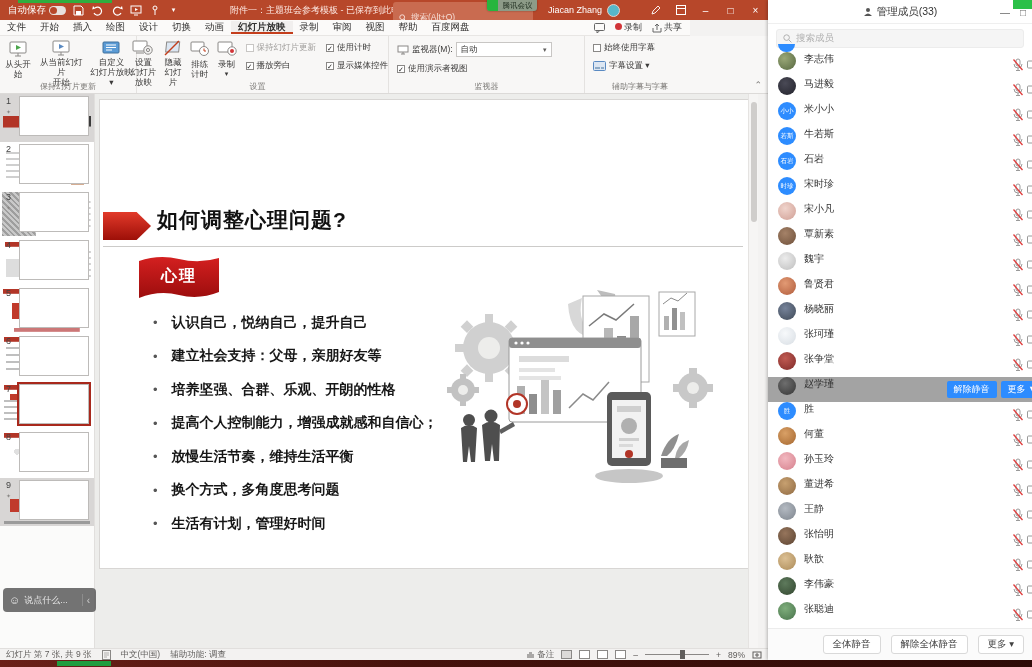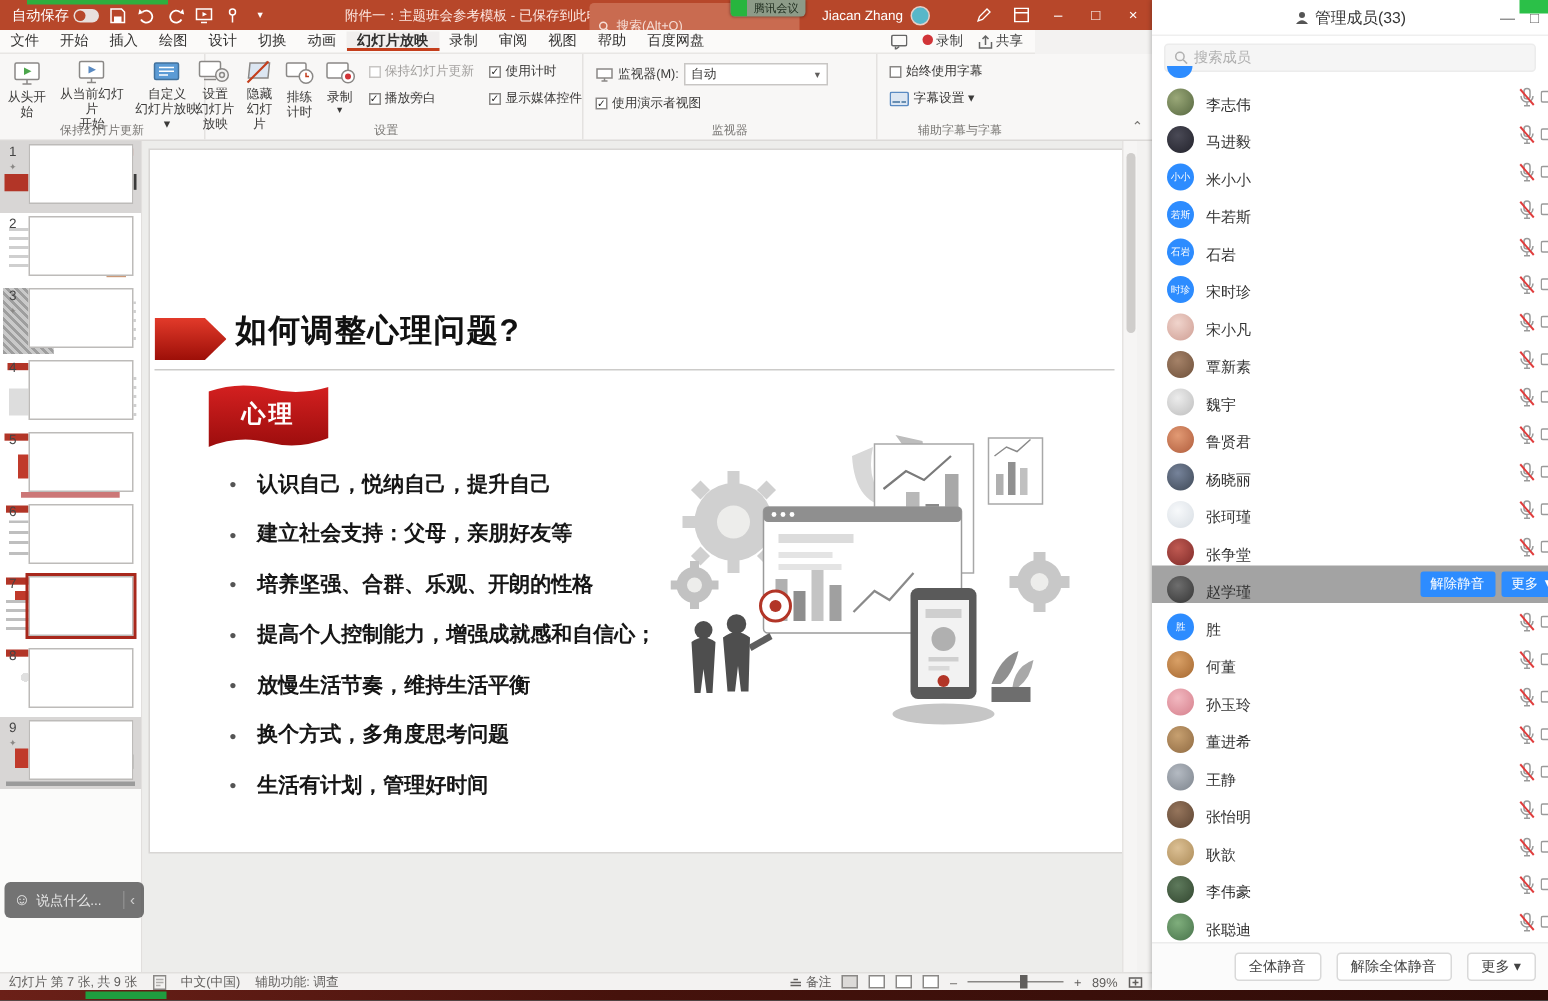--- a/index.html
+++ b/index.html
@@ -115,21 +115,21 @@
 
   
   .members{position:absolute;left:768px;top:0;width:264px;height:660px;background:#fff;box-shadow:-1px 0 3px rgba(0,0,0,.25);}
   .m-header{position:absolute;left:0;top:0;width:100%;height:24px;border-bottom:1px solid #efefef;
     display:flex;align-items:center;justify-content:center;font-size:10.5px;color:#333;gap:4px;}
   .m-winbtns{position:absolute;right:6px;top:0;height:24px;display:flex;gap:10px;align-items:center;color:#666;font-size:10px;}
   .m-search{position:absolute;left:8px;top:29px;width:248px;height:19px;background:#f5f5f5;border:1px solid #ececec;border-radius:3px;
     display:flex;align-items:center;gap:4px;padding:0 6px;font-size:9.5px;color:#b0b0b0;}
   .m-clip-av{position:absolute;left:10px;top:44px;width:17px;height:8px;border-radius:0 0 9px 9px;background:#2d8cff;}
   .m-list{position:absolute;left:0;top:52px;width:264px;height:576px;}
-  .m-row{position:relative;height:25px;display:flex;align-items:flex-end;padding-left:10px;}
+  .m-row{position:relative;height:25px;display:flex;align-items:flex-start;padding-left:10px;}
   .m-row.hovered{background:#a3a3a3;}
   .m-avatar{width:18px;height:18px;border-radius:50%;background:#ccc;display:flex;align-items:center;justify-content:center;
     color:#fff;font-size:6.5px;overflow:hidden;flex:0 0 18px;letter-spacing:0;}
   .m-name{margin-left:8px;font-size:10px;color:#333;white-space:nowrap;}
   .m-icons{position:absolute;right:8px;top:0;height:25px;display:flex;align-items:center;}
   .m-cam{position:absolute;right:-8px;top:6px;width:13px;height:13px;}
   .m-hoverbtns{display:none;position:absolute;right:-12px;top:4px;gap:4px;}
   .m-row.hovered .m-hoverbtns{display:flex;}
   .mh-btn{height:17px;background:#2d8cff;color:#fff;border-radius:2px;font-size:9px;display:flex;align-items:center;padding:0 7px;white-space:nowrap;}
   .m-footer{position:absolute;left:0;top:628px;width:264px;height:32px;border-top:1px solid #ececec;background:#fbfbfb;

